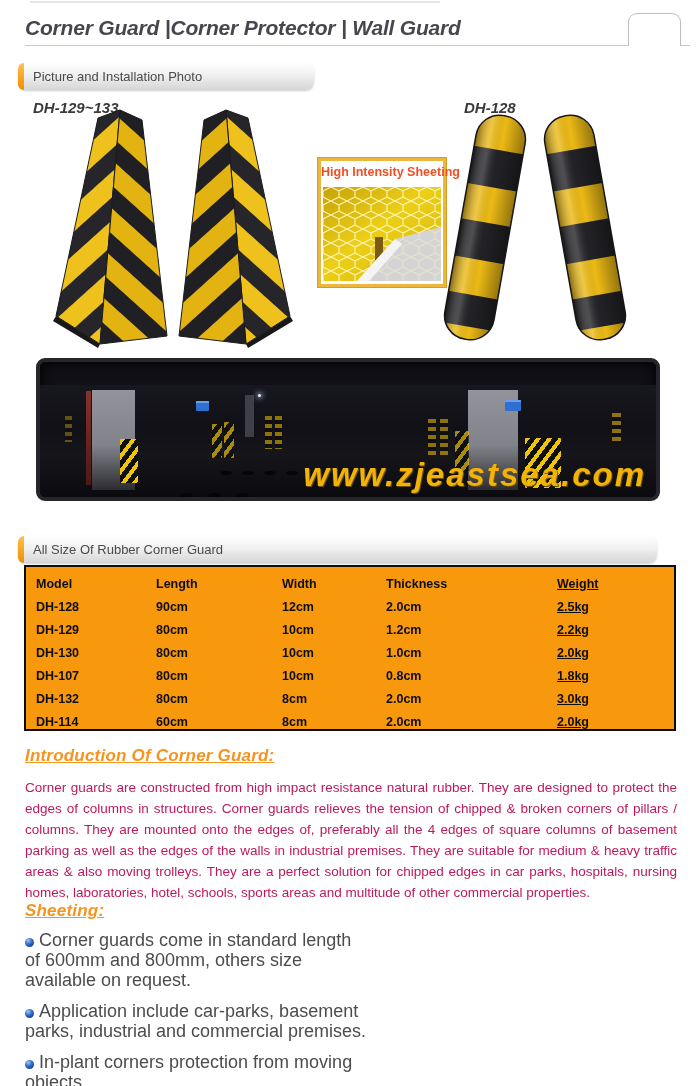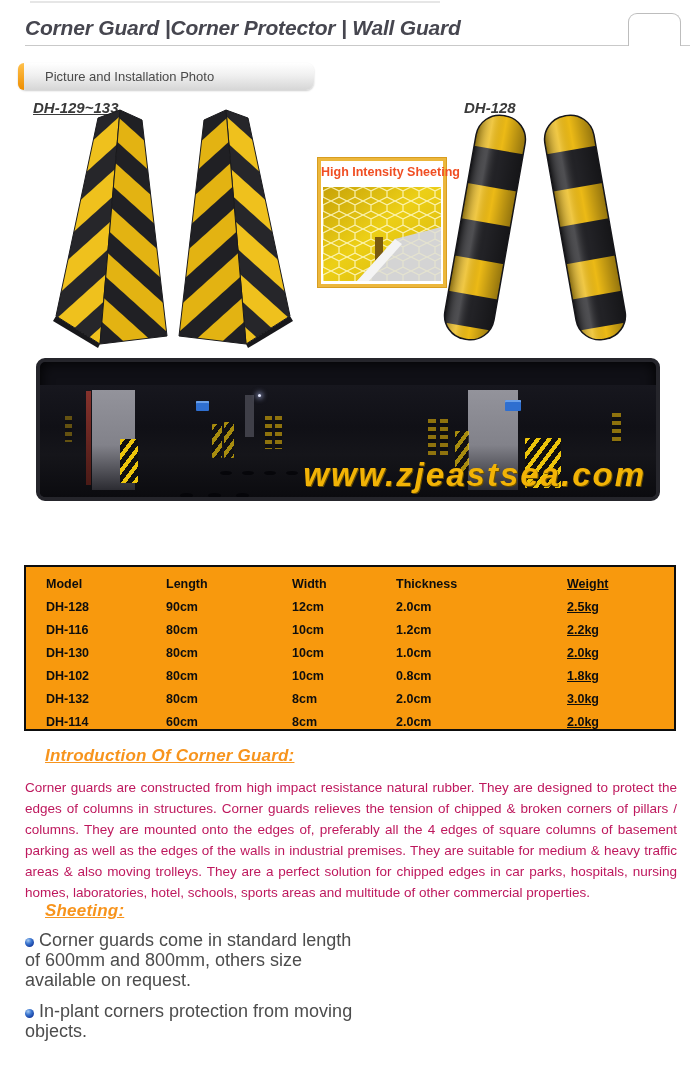--- a/index.html
+++ b/index.html
@@ -10,26 +10,26 @@
   
   .top-smudge { position:absolute; left:30px; top:1px; width:410px; height:2px; background:#e6e6e6; }
   .page-title { position:absolute; left:25px; top:16px; font-size:21px; font-style:italic; color:#46464f; letter-spacing:-0.2px; white-space:nowrap; }
   .title-rule { position:absolute; left:25px; top:45px; width:665px; height:1px; background:#c9c9c9; }
   .corner-tab { position:absolute; left:628px; top:13px; width:53px; height:33px; background:#fff; border:1px solid #bdbdbd; border-bottom:none; border-radius:9px 9px 0 0; }
 
   
   .section-pill { position:absolute; height:27px; background:linear-gradient(180deg,#ffffff 0%,#f0f0f0 45%,#d6d6d6 100%); border-radius:8px; box-shadow:0 1px 2px rgba(0,0,0,0.2); }
   .section-pill .bar { position:absolute; left:0; top:0; width:6px; height:100%; border-radius:8px 0 0 8px; background:linear-gradient(180deg,#ffc14d 0%,#ee8e00 100%); }
   .section-pill .label { display:block; padding-left:15px; line-height:27px; font-size:13px; color:#4a4a4a; }
-  .pill-picture { left:18px; top:63px; width:296px;padding-left:12px; }
+  .pill-picture { left:18px; top:63px; width:296px; }
   .pill-sizes { left:18px; top:536px; width:639px; }
 
   
   .model-label { position:absolute; font-size:15px; font-style:italic; font-weight:bold; color:#3a3a3a; }
-  .label-left { left:33px; top:99px;text-decoration:underline; }
+  .label-left { left:33px; top:99px; }
   .label-right { left:464px; top:99px; }
   .guard-chevron { position:absolute; top:106px; width:118px; height:242px; }
   .guard-a { left:52px; }
   .guard-b { left:176px; transform:scaleX(-1); }
   .round-guard { position:absolute; top:113px; width:54px; height:229px; }
   .round-a { left:458px; transform:rotate(10deg); }
   .round-b { left:558px; transform:rotate(-10deg); }
 
   
   .sheeting-box { position:absolute; left:318px; top:158px; width:128px; height:129px; background:#fff; border:3px solid #ecb73c; box-shadow:0 0 0 1px #d89d20; }
@@ -46,28 +46,28 @@
   .dim { opacity:.68; }
   .dim2 { opacity:.45; }
   .ph-sign { background:#2f6fd0; box-shadow:inset 0 2px 0 #6ba0e8; border-radius:1px; }
   .ph-bump { background:#050508; border-radius:50%; opacity:.85; }
   .ph-red { background:linear-gradient(180deg,#86322c,#4a1a16); }
   .ph-door { background:#3f3f48; }
   .ph-dot { background:#e8ecff; border-radius:50%; box-shadow:0 0 5px 2px rgba(190,200,255,.55); }
   .watermark { position:absolute; right:10px; bottom:3px; font-size:33px; font-weight:bold; font-style:italic; letter-spacing:2px; color:#f2b306; text-shadow:1px 1px 0 #6b5000; white-space:nowrap; }
 
   
-  .size-table { position:absolute; left:24px; top:565px; width:652px; height:166px; background:#f8990d; border:2px solid #0d0d0d; padding:5px 0 0 18px; }
+  .size-table { position:absolute; left:24px; top:565px; width:652px; height:166px; background:#f8990d; border:2px solid #0d0d0d; padding:5px 0 0 8px; }
   .trow { display:flex; height:23px; align-items:center; font-size:12.5px; font-weight:bold; color:#0e0e0e; }
   .tcell { display:block; }
   .tcell.c0 { width:122px; padding-left:2px; } .tcell.c1 { width:126px; }
   .tcell.c2 { width:104px; } .tcell.c3 { width:171px; } .tcell.c4 { flex:1;text-decoration:underline; }
 
   
-  .orange-heading { position:absolute; left:25px; font-size:17px; font-weight:bold; font-style:italic; color:#f7941d; text-decoration:underline; letter-spacing:.2px;margin-left:20px; }
+  .orange-heading { position:absolute; left:25px; font-size:17px; font-weight:bold; font-style:italic; color:#f7941d; text-decoration:underline; letter-spacing:.2px; }
   .intro-heading { top:746px; }
   .features-heading { top:901px; }
   .intro-body { position:absolute; left:25px; top:777px; width:652px; font-size:13.5px; color:#be185d; line-height:21px; text-align:justify; }
   .features-col { position:absolute; top:930px; font-size:18px; color:#4c4c4c; line-height:20px; }
   .features-col.left { left:25px; width:344px; }
   .features-col.right { left:372px; width:318px; }
   .feature-item { margin-bottom:11px; }
   .dot { display:inline-block; width:9px; height:9px; border-radius:50%; margin-right:5px; vertical-align:-1px;
          background:radial-gradient(circle at 35% 28%, #a6c9f0 0%, #3b76d0 38%, #14399c 78%, #0a2470 100%); }
 </style>
@@ -188,53 +188,57 @@
       <div class="ph g-dash dim" style="left:400px; top:34px; width:8px; height:36px;"></div>
       <div class="ph ph-pillar" style="left:428px; top:5px; width:50px; height:100px;"></div>
       <div class="ph ph-sign" style="left:465px; top:15px; width:16px; height:11px;"></div>
       <div class="ph g-stripe dim" style="left:415px; top:46px; width:14px; height:40px;"></div>
       <div class="ph g-stripe" style="left:485px; top:53px; width:36px; height:50px;"></div>
       <div class="ph g-dash dim" style="left:572px; top:28px; width:9px; height:30px;"></div>
       <div class="watermark">www.zjeastsea.com</div>
     </div>
   </div>
 
+  <div class="section-pill pill-sizes">
+    <span class="bar"></span>
+    <span class="label">All Size Of Rubber Corner Guard</span>
+  </div>
 
   <div class="size-table">
     <div class="trow">
         <span class="tcell c0">Model</span>
         <span class="tcell c1">Length</span>
         <span class="tcell c2">Width</span>
         <span class="tcell c3">Thickness</span>
         <span class="tcell c4">Weight</span>
       </div>
     <div>
         <div class="trow">
           <span class="tcell c0">DH-128</span>
           <span class="tcell c1">90cm</span>
           <span class="tcell c2">12cm</span>
           <span class="tcell c3">2.0cm</span>
           <span class="tcell c4">2.5kg</span>
         </div>
         <div class="trow">
-          <span class="tcell c0">DH-116</span>
+          <span class="tcell c0">DH-129</span>
           <span class="tcell c1">80cm</span>
           <span class="tcell c2">10cm</span>
           <span class="tcell c3">1.2cm</span>
           <span class="tcell c4">2.2kg</span>
         </div>
         <div class="trow">
           <span class="tcell c0">DH-130</span>
           <span class="tcell c1">80cm</span>
           <span class="tcell c2">10cm</span>
           <span class="tcell c3">1.0cm</span>
           <span class="tcell c4">2.0kg</span>
         </div>
         <div class="trow">
-          <span class="tcell c0">DH-102</span>
+          <span class="tcell c0">DH-107</span>
           <span class="tcell c1">80cm</span>
           <span class="tcell c2">10cm</span>
           <span class="tcell c3">0.8cm</span>
           <span class="tcell c4">1.8kg</span>
         </div>
         <div class="trow">
           <span class="tcell c0">DH-132</span>
           <span class="tcell c1">80cm</span>
           <span class="tcell c2">8cm</span>
           <span class="tcell c3">2.0cm</span>
@@ -249,16 +253,17 @@
         </div>
       </div>
   </div>
 
   <div class="orange-heading intro-heading">Introduction Of Corner Guard:</div>
   <p class="intro-body">Corner guards are constructed from high impact resistance natural rubber. They are designed to protect the edges of columns in structures. Corner guards relieves the tension of chipped &amp; broken corners of pillars / columns. They are mounted onto the edges of, preferably all the 4 edges of square columns of basement parking as well as the edges of the walls in industrial premises. They are suitable for medium &amp; heavy traffic areas &amp; also moving trolleys. They are a perfect solution for chipped edges in car parks, hospitals, nursing homes, laboratories, hotel, schools, sports areas and multitude of other commercial properties.</p>
 
   <div class="orange-heading features-heading">Sheeting:</div>
   <div class="features-col left">
       <div class="feature-item"><span class="dot"></span>Corner guards come in standard length of 600mm and 800mm, others size available on request.</div>
+      <div class="feature-item"><span class="dot"></span>Application include car-parks, basement parks, industrial and commercial premises.</div>
       <div class="feature-item"><span class="dot"></span>In-plant corners protection from moving objects.</div>
     </div>
 
 </div>
 
 </body></html>

